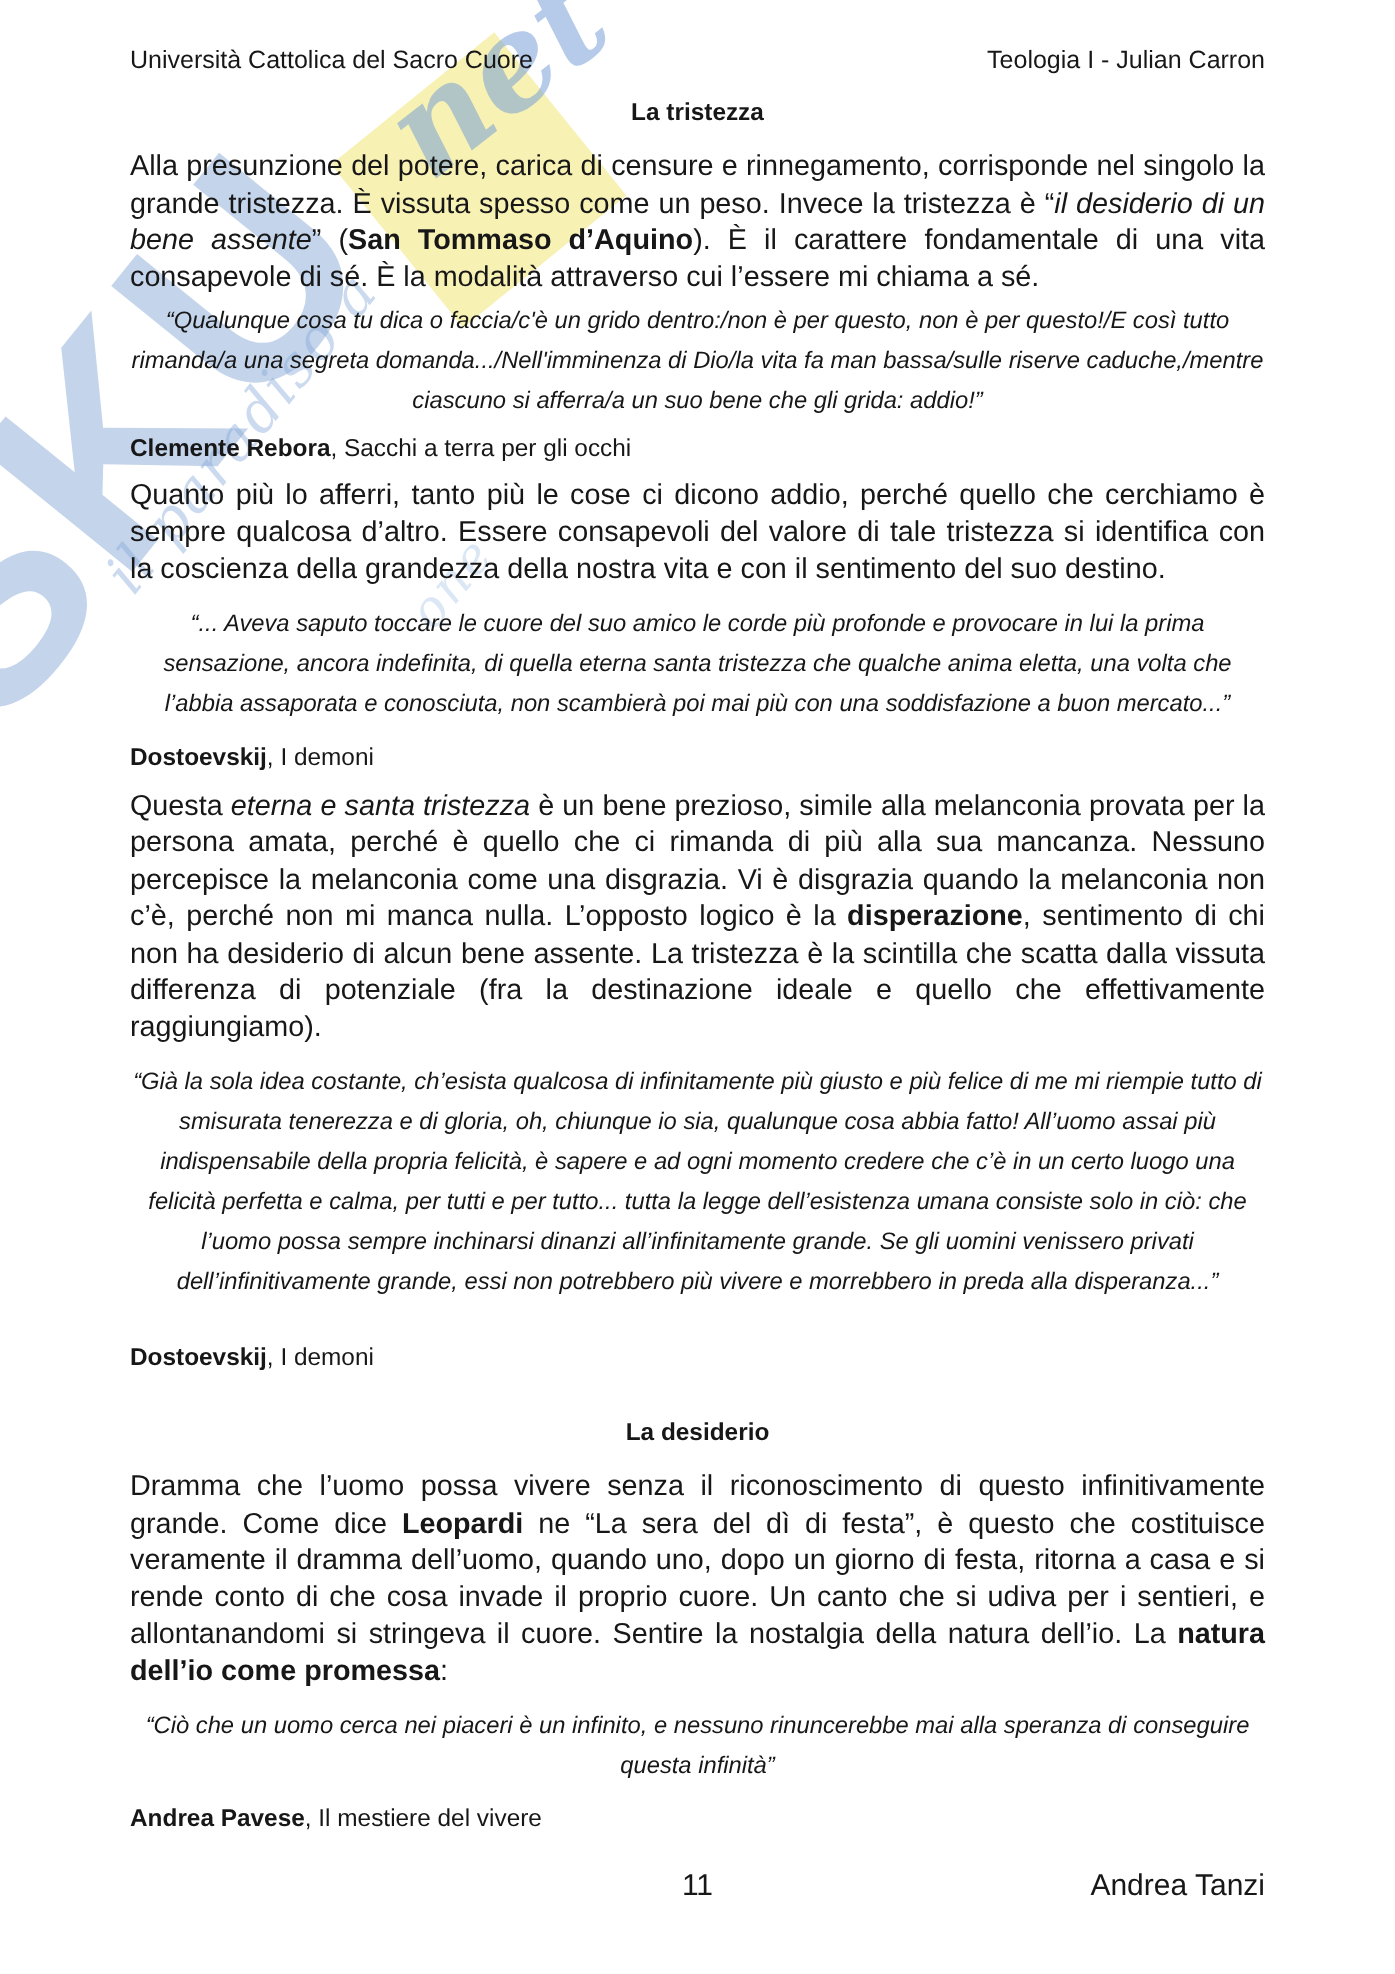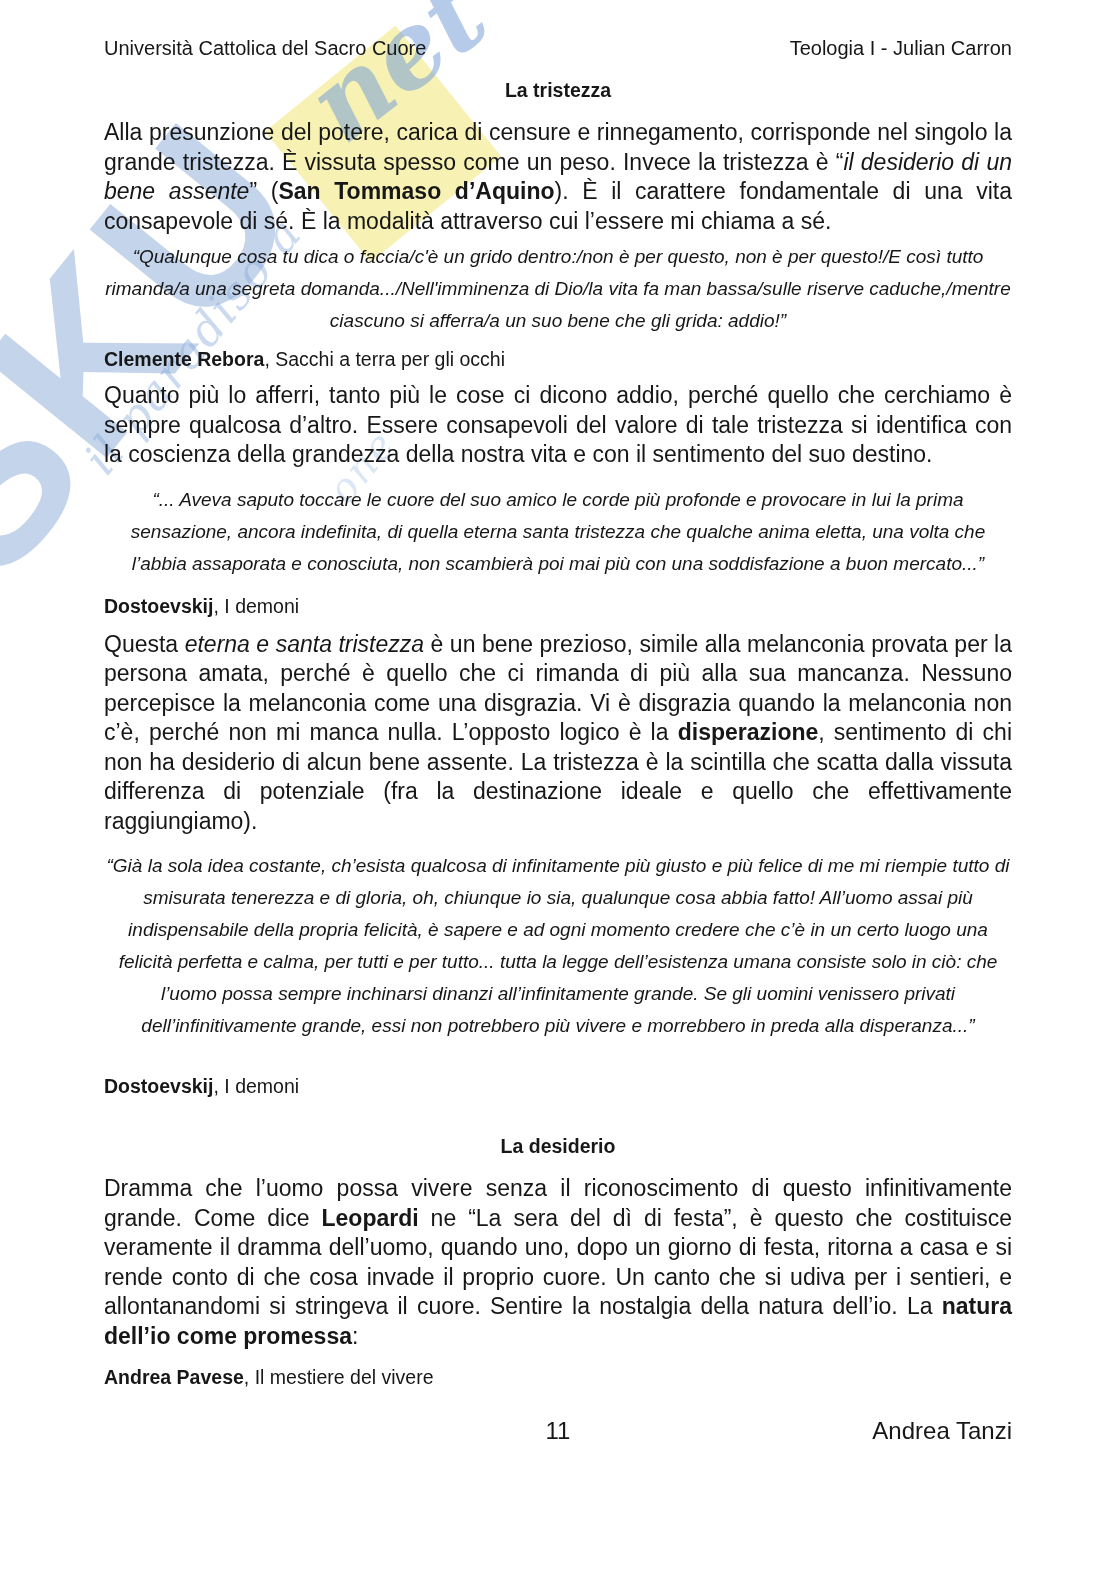--- a/index.html
+++ b/index.html
@@ -128,20 +128,21 @@
   <p class="body after-attr"><span>Questa </span><span class="it">eterna e santa tristezza</span><span> è un bene prezioso, simile alla melanconia provata per la persona amata, perché è quello che ci rimanda di più alla sua mancanza. Nessuno percepisce la melanconia come una disgrazia. Vi è disgrazia quando la melanconia non c’è, perché non mi manca nulla. L’opposto logico è la </span><span class="b">disperazione</span><span>, sentimento di chi non ha desiderio di alcun bene assente. La tristezza è la scintilla che scatta dalla vissuta differenza di potenziale (fra la destinazione ideale e quello che effettivamente raggiungiamo).</span></p>
 
   <div class="quote">“Già la sola idea costante, ch’esista qualcosa di infinitamente più giusto e più felice di me mi riempie tutto di smisurata tenerezza e di gloria, oh, chiunque io sia, qualunque cosa abbia fatto! All’uomo assai più indispensabile della propria felicità, è sapere e ad ogni momento credere che c’è in un certo luogo una felicità perfetta e calma, per tutti e per tutto... tutta la legge dell’esistenza umana consiste solo in ciò: che l’uomo possa sempre inchinarsi dinanzi all’infinitamente grande. Se gli uomini venissero privati dell’infinitivamente grande, essi non potrebbero più vivere e morrebbero in preda alla disperanza...”</div>
 
   <div class="attribution gap-lg"><span class="author">Dostoevskij</span><span>, I demoni</span></div>
 
   <h2 class="sect nostalgia">La desiderio</h2>
 
   <p class="body"><span>Dramma che l’uomo possa vivere senza il riconoscimento di questo infinitivamente grande. Come dice </span><span class="b">Leopardi</span><span> ne “La sera del dì di festa”, è questo che costituisce veramente il dramma dell’uomo, quando uno, dopo un giorno di festa, ritorna a casa e si rende conto di che cosa invade il proprio cuore. Un canto che si udiva per i sentieri, e allontanandomi si stringeva il cuore. Sentire la nostalgia della natura dell’io. La </span><span class="b">natura dell’io come promessa</span><span>:</span></p>
 
+  <div class="quote">“Ciò che un uomo cerca nei piaceri è un infinito, e nessuno rinuncerebbe mai alla speranza di conseguire questa infinità”</div>
 
   <div class="attribution gap-md"><span class="author">Andrea Pavese</span><span>, Il mestiere del vivere</span></div>
 
   <div class="doc-footer">
     <span>11</span>
     <span class="footer-author">Andrea Tanzi</span>
   </div>
 
 </div>
 

